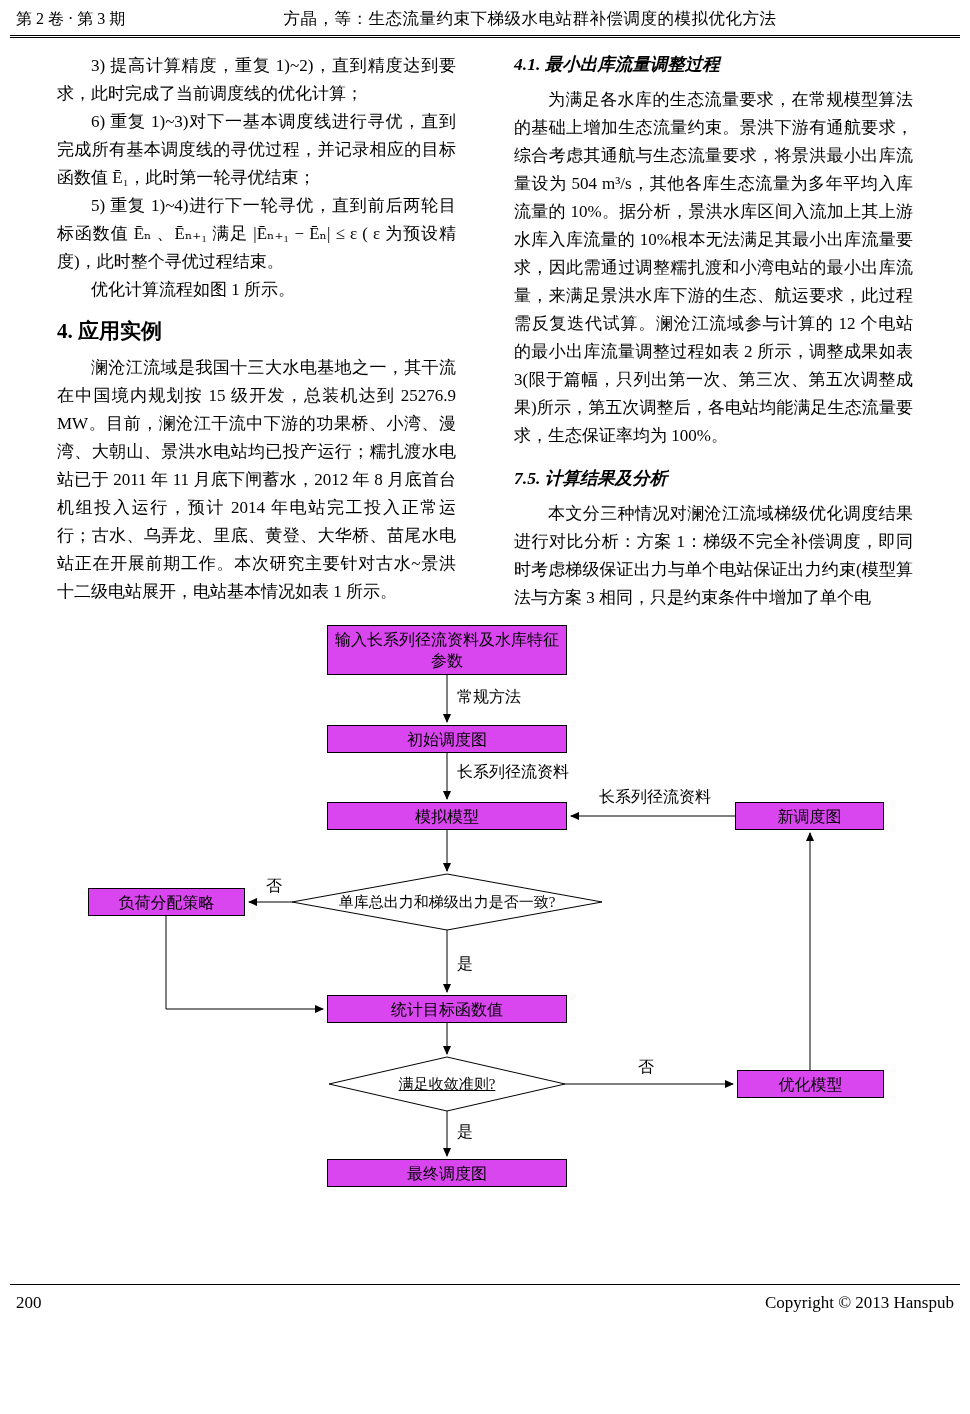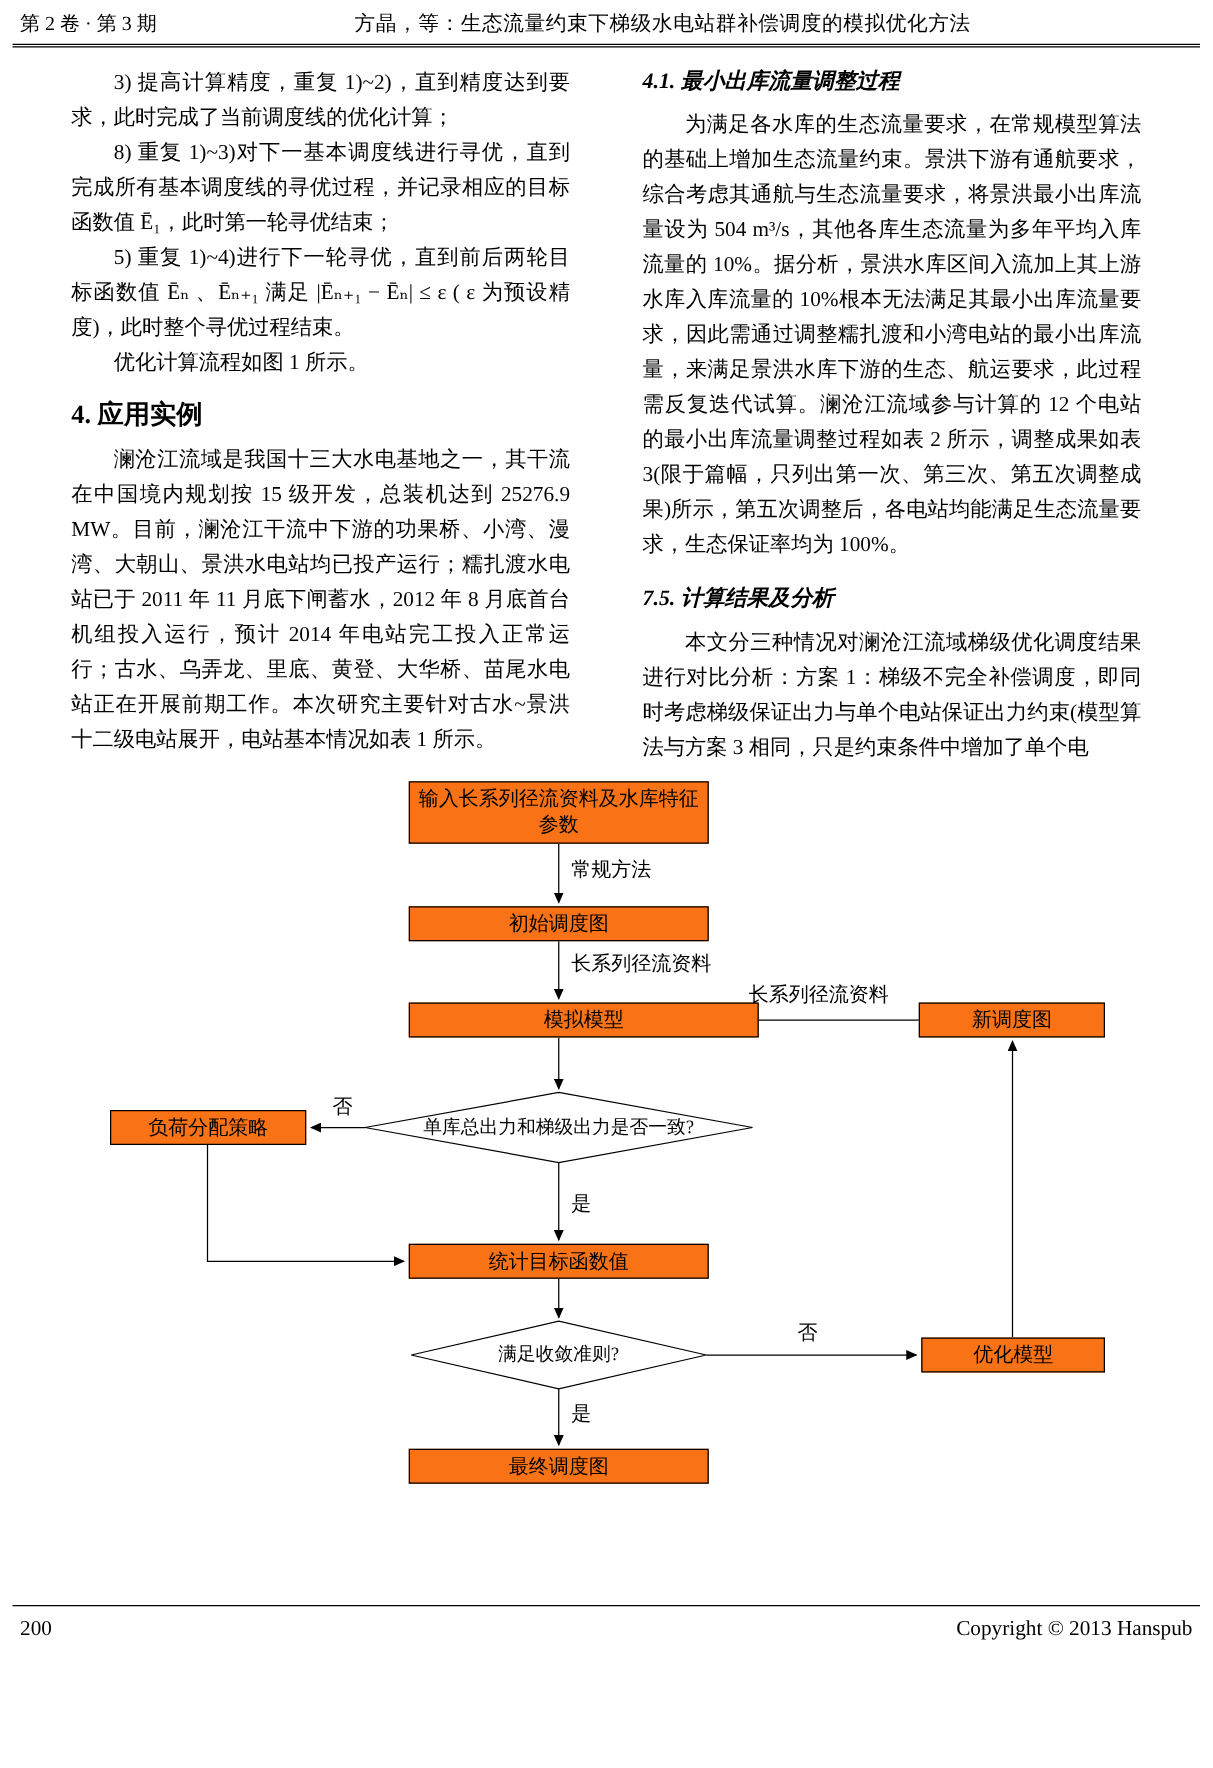--- a/index.html
+++ b/index.html
@@ -32,21 +32,21 @@
   .h-sub {
     font-size:17.5px; font-weight:bold; text-indent:0 !important;
     margin:0 0 10px; line-height:24px;font-style:italic;
   }
   .h-sub2 { margin-top:16px; }
   
   .flowchart { position:relative; width:970px; height:648px; margin-top:10px; }
   .fc-svg { position:absolute; left:0; top:0; }
   .fc-box {
     position:absolute; box-sizing:border-box;
-    border:1px solid #000; background:#f97316;
+    border:1px solid #000; background:#d946ef;
     display:flex; align-items:center; justify-content:center;
     text-align:center; font-size:16px; line-height:21px;
     padding:0 6px;
   }
   .fc-label { position:absolute; font-size:16px; line-height:18px; }
   .fc-dtext {
     position:absolute; text-align:center; font-size:15px; line-height:17px;
   }
   .fc-caption-en, .fc-caption-cn {
     position:absolute; left:0; width:100%; text-align:center;
@@ -66,21 +66,21 @@
 
 <div class="header">
   <div class="header-issue">第 2 卷 · 第 3 期</div>
   <div class="header-title">方晶，等：生态流量约束下梯级水电站群补偿调度的模拟优化方法</div>
   <div style="width:120px"></div>
 </div>
 
 <div class="columns">
   <div class="col">
     <p>3) 提高计算精度，重复 1)~2)，直到精度达到要求，此时完成了当前调度线的优化计算；</p>
-    <p>8) 重复 1)~3)对下一基本调度线进行寻优，直到完成所有基本调度线的寻优过程，并记录相应的目标函数值 Ē₁，此时第一轮寻优结束；</p>
+    <p>6) 重复 1)~3)对下一基本调度线进行寻优，直到完成所有基本调度线的寻优过程，并记录相应的目标函数值 Ē₁，此时第一轮寻优结束；</p>
     <p>5) 重复 1)~4)进行下一轮寻优，直到前后两轮目标函数值 Ēₙ 、Ēₙ₊₁ 满足 |Ēₙ₊₁ − Ēₙ| ≤ ε ( ε 为预设精度)，此时整个寻优过程结束。</p>
     <p>优化计算流程如图 1 所示。</p>
     <div class="h-big">4. 应用实例</div>
     <p>澜沧江流域是我国十三大水电基地之一，其干流在中国境内规划按 15 级开发，总装机达到 25276.9 MW。目前，澜沧江干流中下游的功果桥、小湾、漫湾、大朝山、景洪水电站均已投产运行；糯扎渡水电站已于 2011 年 11 月底下闸蓄水，2012 年 8 月底首台机组投入运行，预计 2014 年电站完工投入正常运行；古水、乌弄龙、里底、黄登、大华桥、苗尾水电站正在开展前期工作。本次研究主要针对古水~景洪十二级电站展开，电站基本情况如表 1 所示。</p>
   </div>
   <div class="col">
     <div class="h-sub">4.1. 最小出库流量调整过程</div>
     <p>为满足各水库的生态流量要求，在常规模型算法的基础上增加生态流量约束。景洪下游有通航要求，综合考虑其通航与生态流量要求，将景洪最小出库流量设为 504 m³/s，其他各库生态流量为多年平均入库流量的 10%。据分析，景洪水库区间入流加上其上游水库入库流量的 10%根本无法满足其最小出库流量要求，因此需通过调整糯扎渡和小湾电站的最小出库流量，来满足景洪水库下游的生态、航运要求，此过程需反复迭代试算。澜沧江流域参与计算的 12 个电站的最小出库流量调整过程如表 2 所示，调整成果如表 3(限于篇幅，只列出第一次、第三次、第五次调整成果)所示，第五次调整后，各电站均能满足生态流量要求，生态保证率均为 100%。</p>
     <div class="h-sub h-sub2">7.5. 计算结果及分析</div>
     <p>本文分三种情况对澜沧江流域梯级优化调度结果进行对比分析：方案 1：梯级不完全补偿调度，即同时考虑梯级保证出力与单个电站保证出力约束(模型算法与方案 3 相同，只是约束条件中增加了单个电</p>
@@ -123,37 +123,37 @@
   </svg>
 
   <div class="fc-box" style="left:327px; top:3px; width:240px; height:50px;">输入长系列径流资料及水库特征参数</div>
 
   <div class="fc-label" style="left:457px; top:66px;">常规方法</div>
 
   <div class="fc-box" style="left:327px; top:103px; width:240px; height:28px;">初始调度图</div>
 
   <div class="fc-label" style="left:457px; top:141px;">长系列径流资料</div>
 
-  <div class="fc-box" style="left:327px; top:180px; width:280px; height:28px;">模拟模型</div>
+  <div class="fc-box" style="left:327px; top:180px; width:240px; height:28px;">模拟模型</div>
 
   <div class="fc-label" style="left:595px; top:166px; width:120px; text-align:center;">长系列径流资料</div>
 
   <div class="fc-box" style="left:735px; top:180px; width:149px; height:28px;">新调度图</div>
 
   <div class="fc-dtext" style="left:307px; top:272px; width:280px;">单库总出力和梯级出力是否一致?</div>
 
   <div class="fc-label" style="left:266px; top:255px;">否</div>
 
   <div class="fc-box" style="left:88px; top:266px; width:157px; height:28px;">负荷分配策略</div>
 
   <div class="fc-label" style="left:457px; top:333px;">是</div>
 
   <div class="fc-box" style="left:327px; top:373px; width:240px; height:28px;text-align:center;">统计目标函数值</div>
 
-  <div class="fc-dtext" style="left:347px; top:454px; width:200px;">满足收敛准则?</div>
+  <div class="fc-dtext" style="left:347px; top:454px; width:200px;text-decoration:underline;">满足收敛准则?</div>
 
   <div class="fc-label" style="left:638px; top:436px;">否</div>
 
   <div class="fc-box" style="left:737px; top:448px; width:147px; height:28px;">优化模型</div>
 
   <div class="fc-label" style="left:457px; top:501px;">是</div>
 
   <div class="fc-box" style="left:327px; top:537px; width:240px; height:28px;">最终调度图</div>
 
 </div>

